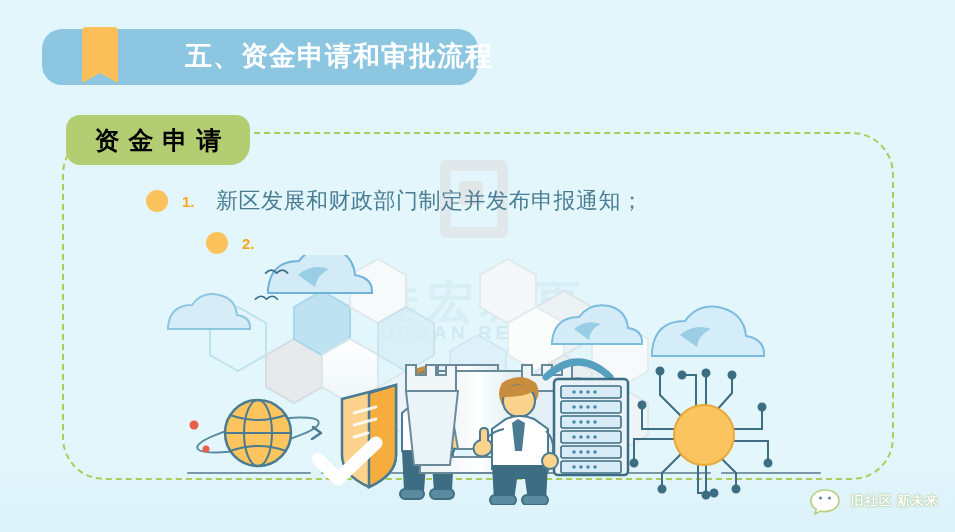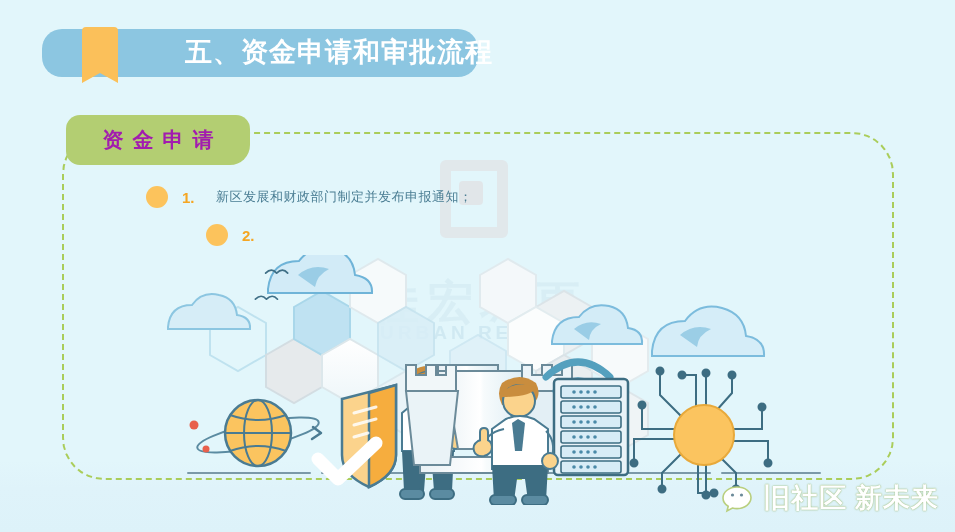--- a/index.html
+++ b/index.html
@@ -13,21 +13,21 @@
 
   
   .bottom-band{
     position:absolute; left:0; right:0; bottom:0; height:72px;
     background:linear-gradient(to bottom,#e2f6fb 0%,#dff3fa 40%,#ddf2f9 100%);
   }
 
   
   .header-banner{
     position:absolute; left:42px; top:29px;
-    width:436px; height:48px;
+    width:436px; height:56px;
     background:#8cc6e1;
     border-radius:20px;
     display:flex; align-items:center;
   }
   .bookmark{
     position:absolute; left:36px; top:-2px;
     width:44px; height:58px;
   }
   .header-title{
     position:absolute; left:143px; top:50%;
@@ -50,24 +50,24 @@
 
   
   .green-tag{
     position:absolute; left:66px; top:115px;
     width:184px; height:50px;
     background:#b3ce72;
     border-radius:14px 14px 20px 14px;
     display:flex; align-items:center; justify-content:center;
   }
   .green-tag-label{
-    color:#a21caf;
+    color:#000000;
     font-family:"Liberation Serif", serif;
     font-weight:bold;
-    font-size:21px;
+    font-size:25px;
     letter-spacing:9px;
     text-indent:9px;
   }
 
   
   .list{
     position:absolute; left:0; top:186px; width:955px;
   }
   .list-item{
     display:flex; align-items:center;
@@ -77,21 +77,21 @@
   .list-item.indent-1{ padding-left:206px; }
   .bullet-dot{
     width:22px; height:22px; border-radius:50%;
     background:#fcc35c; flex:0 0 auto;
   }
   .item-num{
     color:#f5a623; font-size:15px; font-weight:bold;
     margin-left:14px; width:26px; flex:0 0 auto;
   }
   .item-text{
-    color:#4a7d93; font-size:13px; letter-spacing:.5px;
+    color:#4a7d93; font-size:22px; letter-spacing:.5px;
     white-space:nowrap; margin-left:8px;
   }
 
   
   .wm-wrap{
     position:absolute; left:0; top:146px; width:955px; height:260px;
     pointer-events:none;
   }
   .wm-logo{
     position:absolute; left:440px; top:14px;
@@ -119,21 +119,21 @@
   
   .illus{ position:absolute; left:150px; top:255px; }
 
   
   .wechat{
     position:absolute; right:16px; bottom:16px;
     display:flex; align-items:center; gap:4px;
   }
   .wechat-label{
     font-family:"Liberation Serif", serif;
-    font-size:27px; font-weight:bold; color:#ffffff;
+    font-size:13px; font-weight:bold; color:#ffffff;
     text-shadow:0 0 2px rgba(160,190,120,.9),0 0 1px rgba(140,175,100,.9);
     letter-spacing:1px;
   }
 </style>
 </head>
 <body>
 
 <div class="bottom-band"></div>
 
 <div class="dashed-box"></div>

